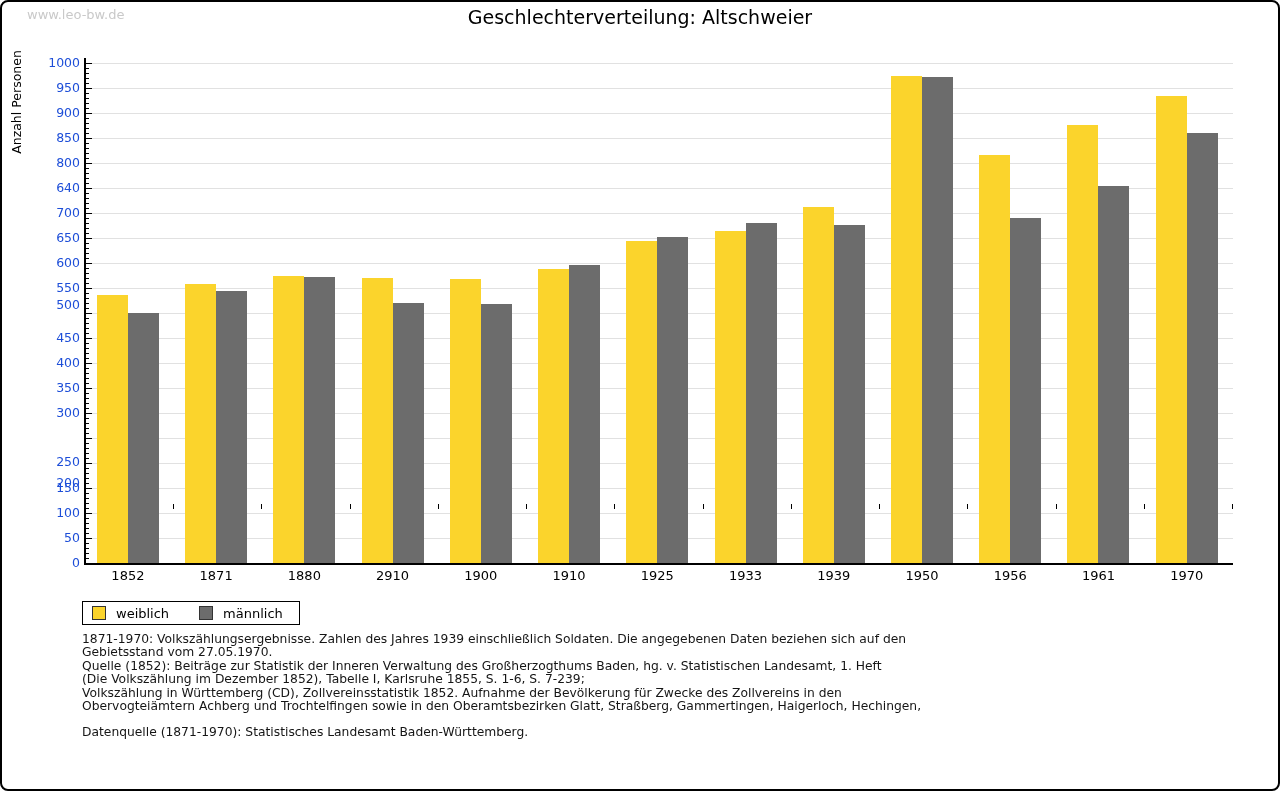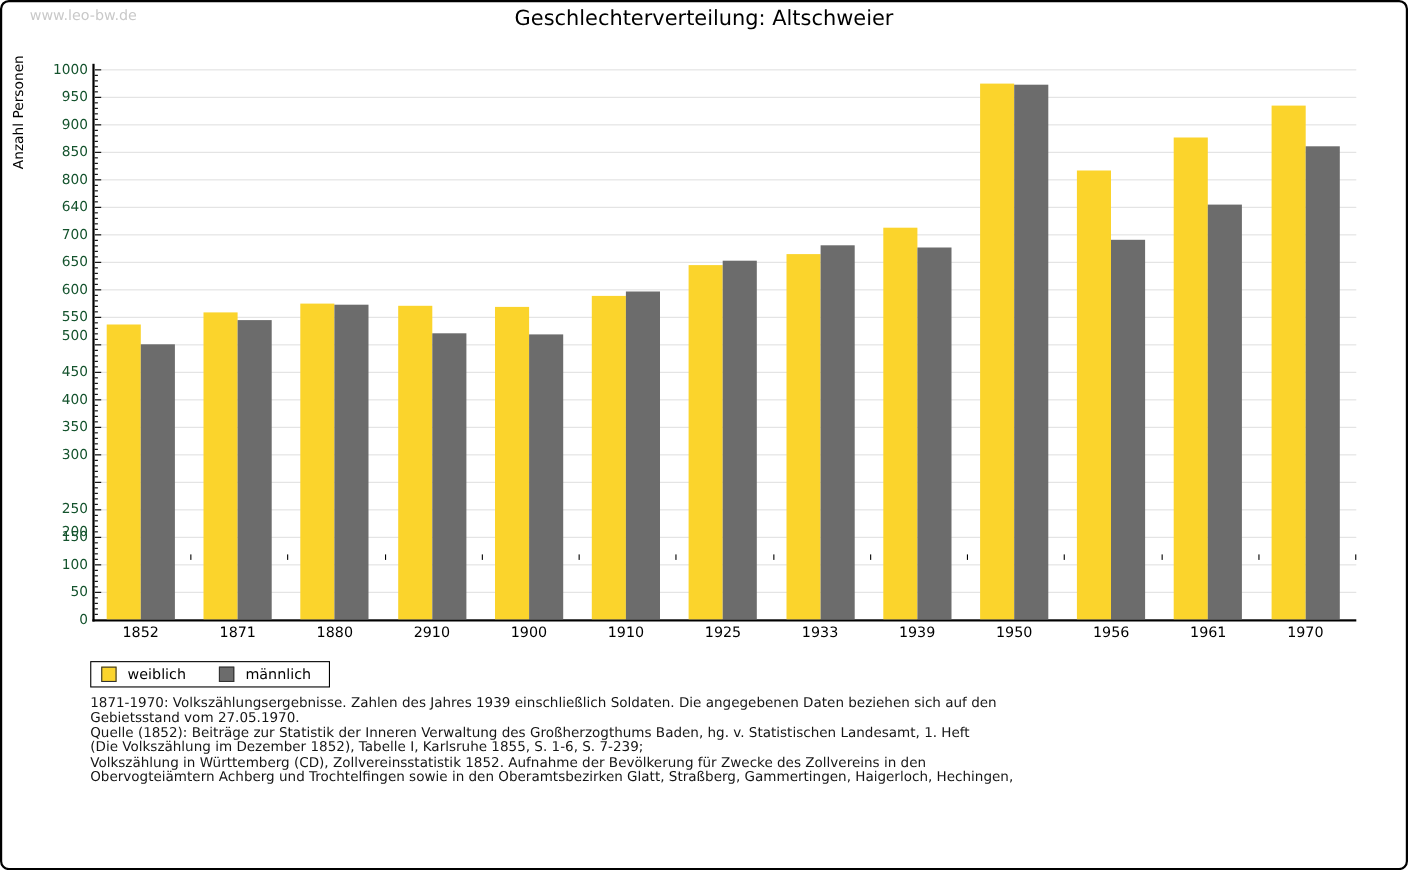--- a/index.html
+++ b/index.html
@@ -34,21 +34,21 @@
   #plot { position:absolute; left:84px; top:61px; width:1147px; height:500px; }
   .gridline { position:absolute; left:0; width:1147px; height:1px; background:#e1e1e1; }
   .bar { position:absolute; bottom:0; width:31px; }
   .ytick-major { position:absolute; left:0; width:6px; height:1px; background:#000; }
   .ytick-minor { position:absolute; left:0; width:3px; height:1px; background:#000; }
   .xtick { position:absolute; width:1px; height:5px; background:#000; top:502px; }
   .axis-y { position:absolute; left:82px; top:56px; width:2px; height:507px; background:#000; }
   .axis-x { position:absolute; left:82px; top:561px; width:1149px; height:2px; background:#000; }
   .ylabel {
     position:absolute; left:28px; width:50px; text-align:right;
-    font-size:12.5px; color:#14532d; line-height:14px;
+    font-size:12.5px; color:#1d4ed8; line-height:14px;
   }
   .xlabel {
     position:absolute; width:90px; text-align:center; top:566px;
     font-size:13px; color:#000;
   }
   #legend {
     position:absolute; left:80px; top:599px; height:22px;
     border:1px solid #000; display:flex; align-items:center;
     padding:0 16px 0 9px; font-size:13px; color:#000; background:#fff;
   }
@@ -287,14 +287,15 @@
 
   <div id="footer">
     <div id="footer-lines">
         <div class="footer-line">1871-1970: Volkszählungsergebnisse. Zahlen des Jahres 1939 einschließlich Soldaten. Die angegebenen Daten beziehen sich auf den</div>
         <div class="footer-line">Gebietsstand vom 27.05.1970.</div>
         <div class="footer-line">Quelle (1852): Beiträge zur Statistik der Inneren Verwaltung des Großherzogthums Baden, hg. v. Statistischen Landesamt, 1. Heft</div>
         <div class="footer-line">(Die Volkszählung im Dezember 1852), Tabelle I, Karlsruhe 1855, S. 1-6, S. 7-239;</div>
         <div class="footer-line">Volkszählung in Württemberg (CD), Zollvereinsstatistik 1852. Aufnahme der Bevölkerung für Zwecke des Zollvereins in den</div>
         <div class="footer-line">Obervogteiämtern Achberg und Trochtelfingen sowie in den Oberamtsbezirken Glatt, Straßberg, Gammertingen, Haigerloch, Hechingen,</div>
       </div>
+    <div id="datasource">Datenquelle (1871-1970): Statistisches Landesamt Baden-Württemberg.</div>
   </div>
 </div>
 
 </body></html>

